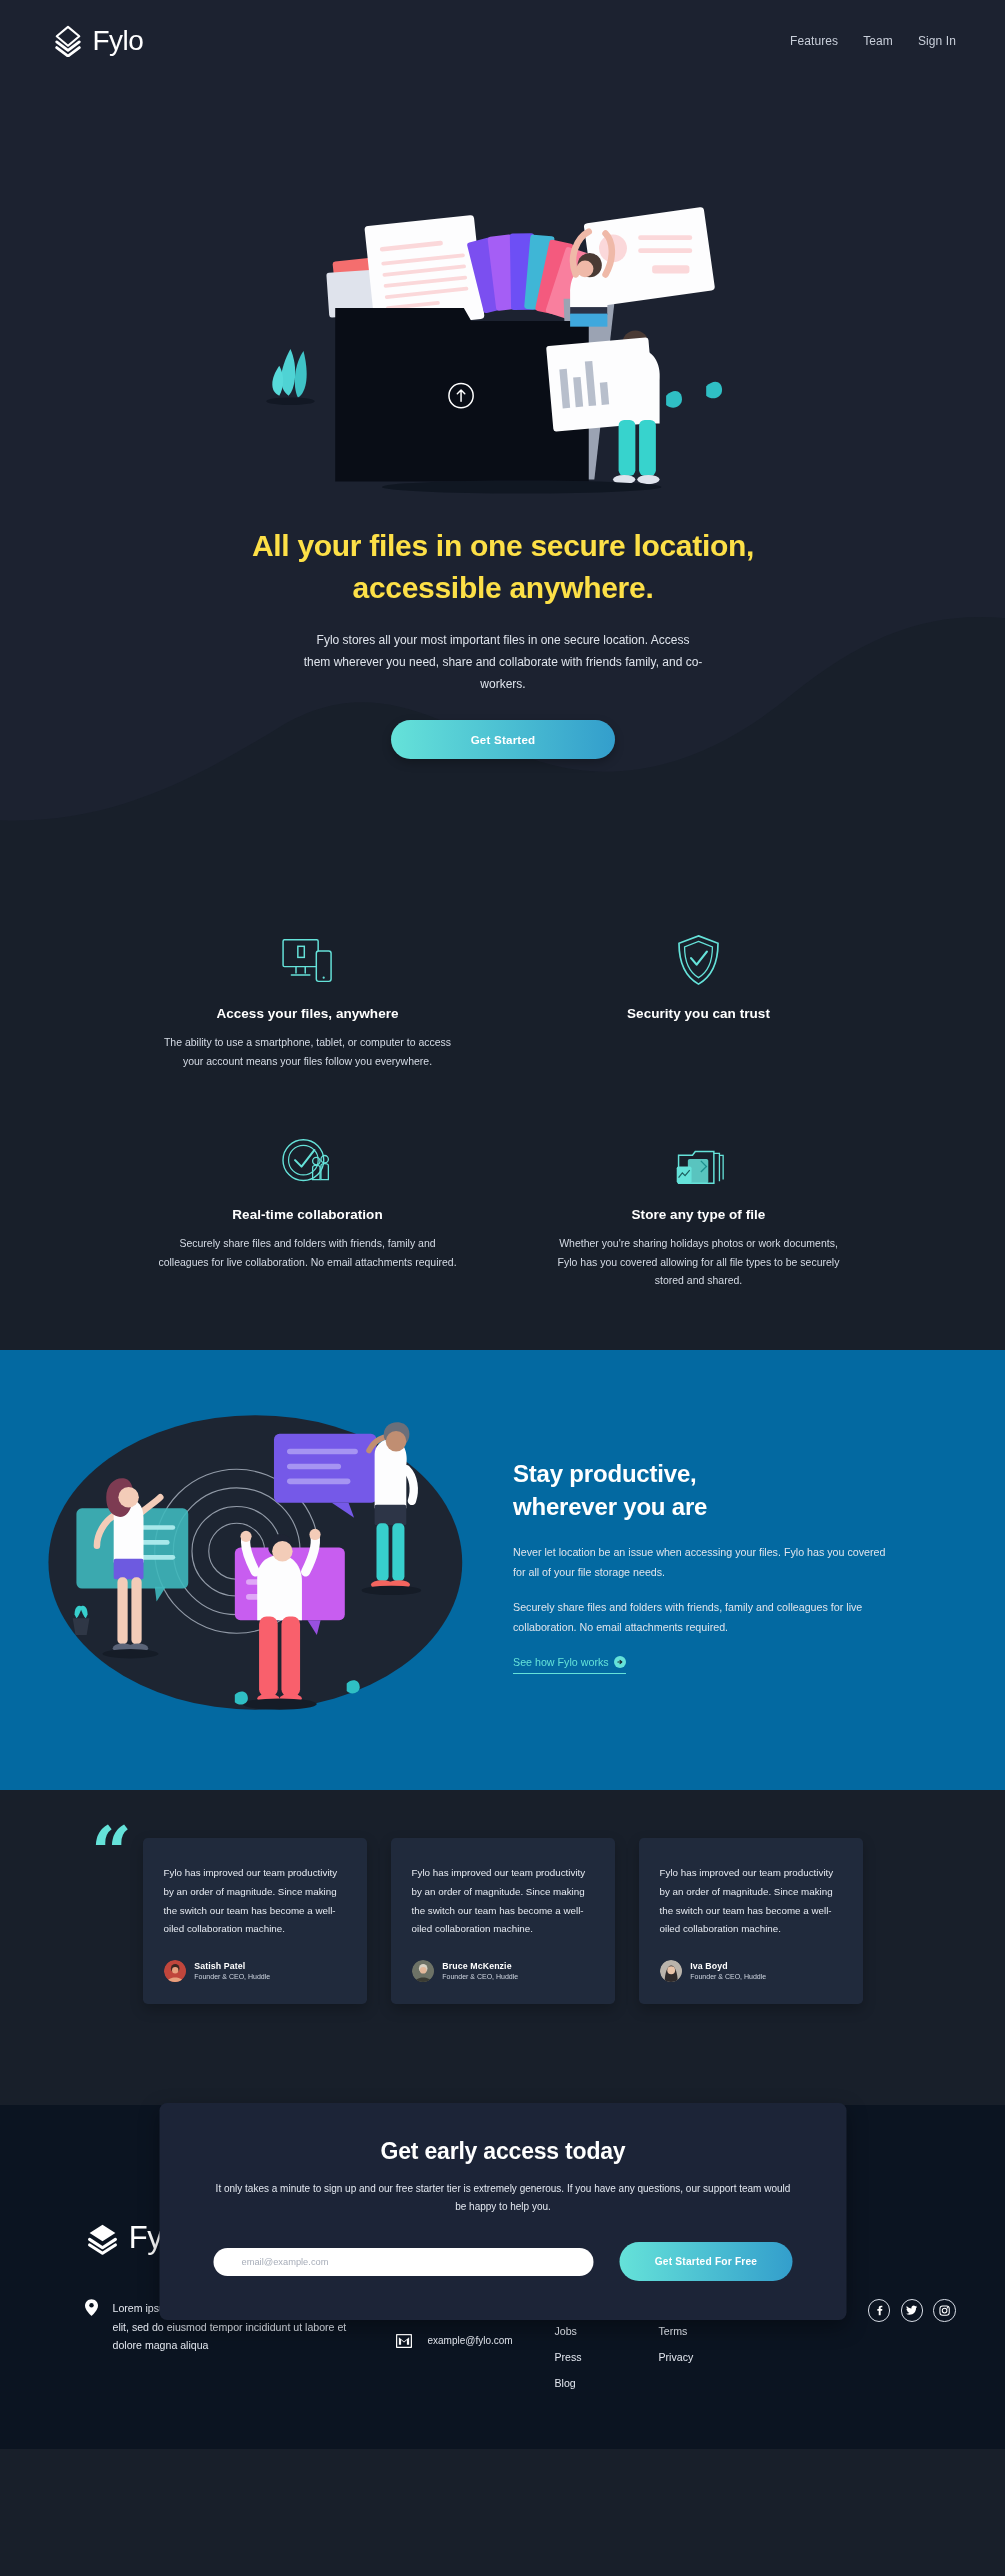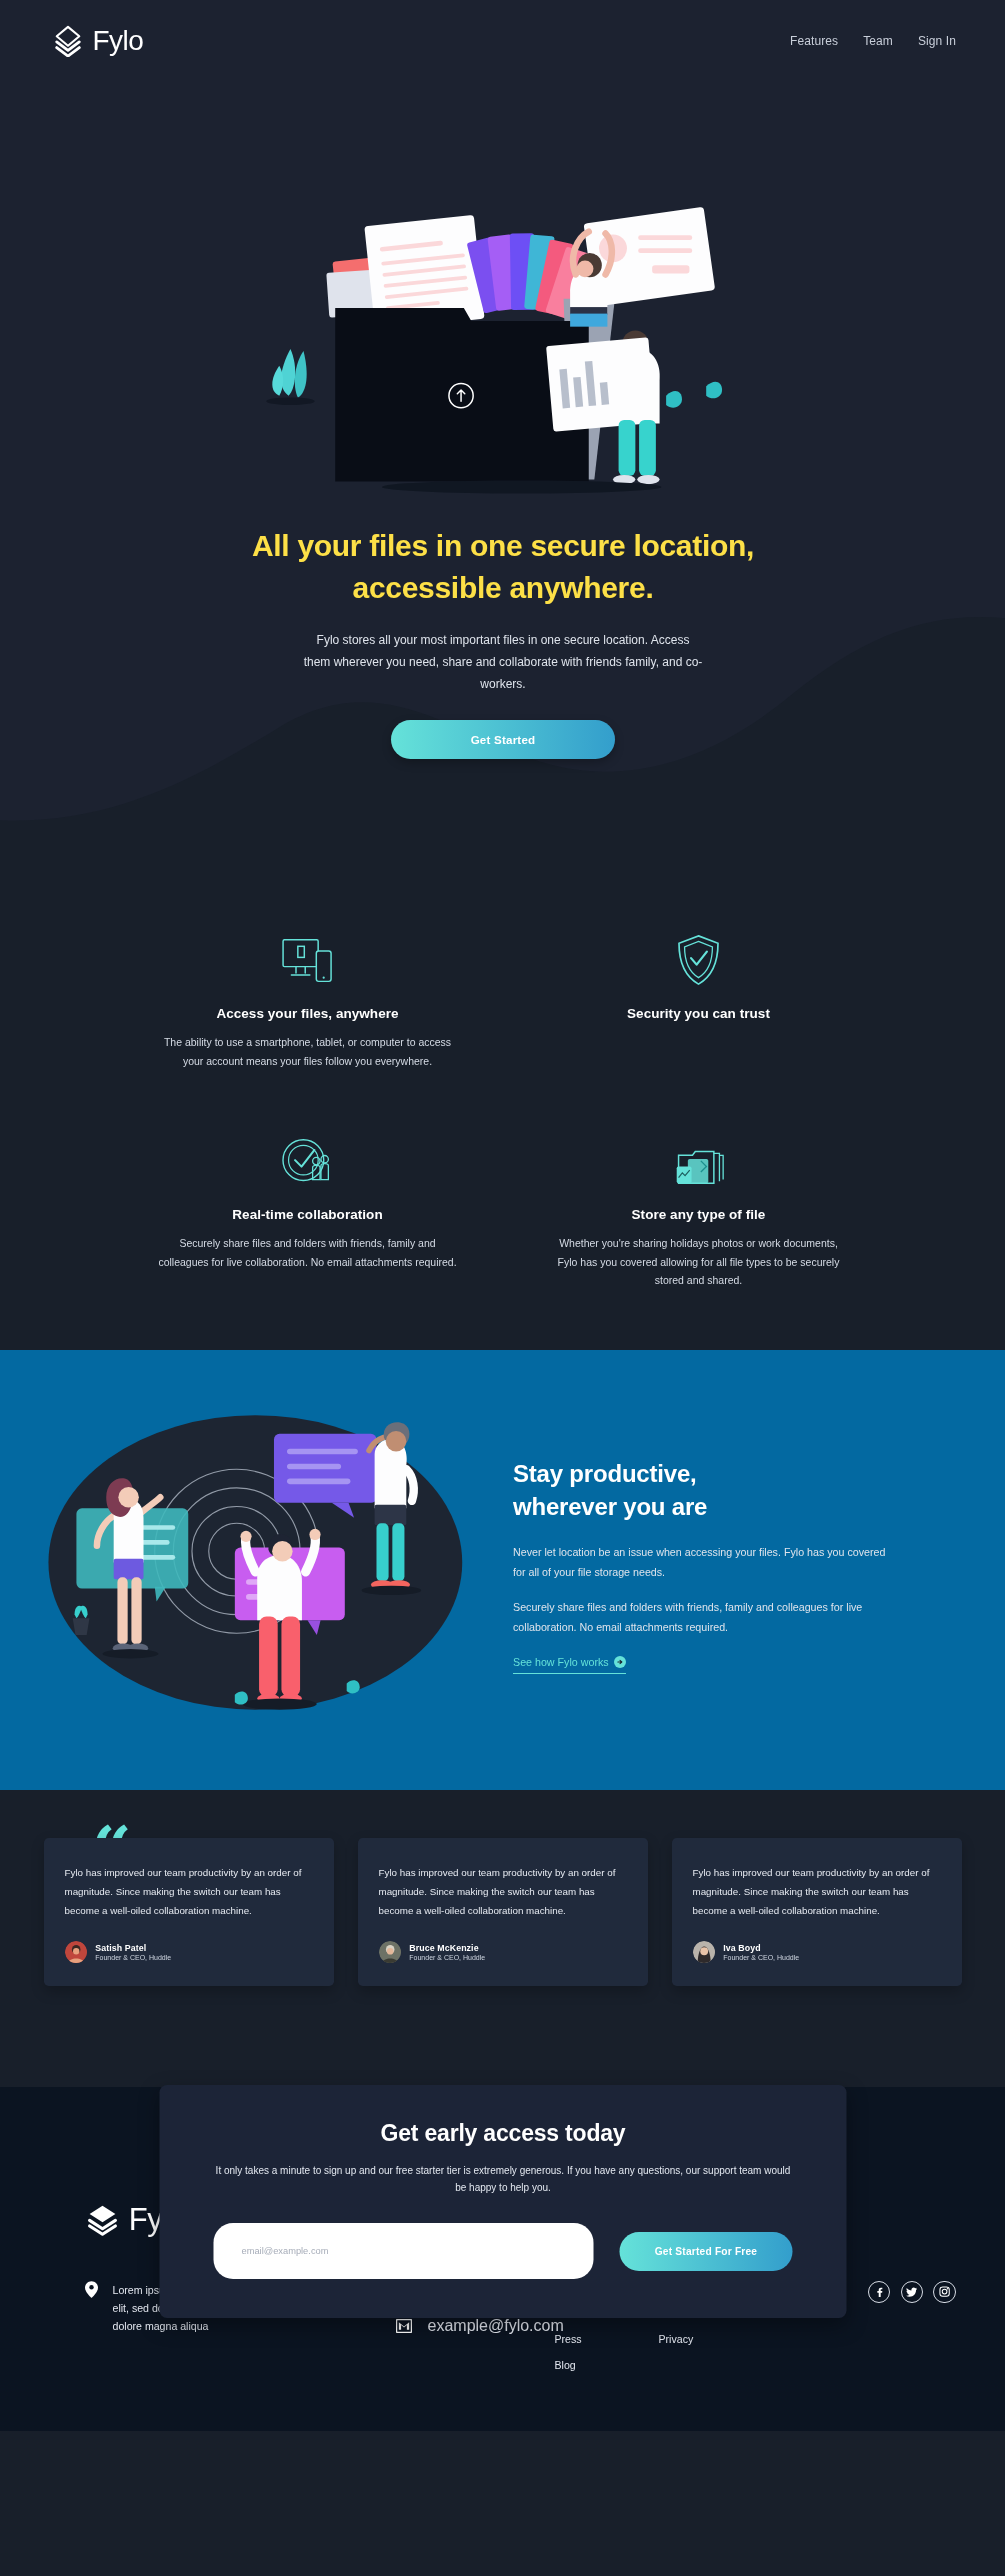--- a/index.html
+++ b/index.html
@@ -105,21 +105,21 @@
     position:absolute; left:91px; top:28px;
     font-size:71px; line-height:1; color:#65e2d9;
     font-family:"DejaVu Serif", serif; font-weight:700;
     z-index:2; letter-spacing:-3.7px;
   }
   .t-grid {
     display:flex; gap:24px; justify-content:center;
     position:relative; z-index:3;
   }
   .t-card {
-    width:290px; background:#202a3c; border-radius:4.7px;
+    width:224px; background:#202a3c; border-radius:4.7px;
     padding:26px 20.5px 22.4px 20.5px;
     box-shadow:0 5.6px 13px rgba(0,0,0,.22);
   }
   .t-card > p { font-size:9.8px; line-height:1.92; color:#e7ebf2; }
   .t-person { display:flex; align-items:center; gap:8.4px; margin-top:20.5px; }
   .t-avatar { width:22.4px; height:22.4px; border-radius:50%; flex:none; overflow:hidden; display:block; }
   .t-name { font-size:8.8px; font-weight:700; color:#fff; letter-spacing:0.1px; }
   .t-role { font-size:7px; color:#cfd6e1; margin-top:1.9px; }
 
   
@@ -129,21 +129,21 @@
     top:-117px;
     width:687px; background:#1c2437; border-radius:7.5px;
     padding:35px 54px 39px;
     text-align:center;
     box-shadow:0 7.5px 20.5px rgba(0,0,0,.35);
   }
   .cta h2 { font-size:23px; font-weight:700; color:#fff; letter-spacing:-0.2px; }
   .cta p { font-size:10px; line-height:1.78; color:#e3e8f0; margin:15px auto 0; max-width:596px; }
   .cta-form { display:flex; gap:26px; margin-top:26px; align-items:center; }
   .cta-input {
-    flex:1; height:56px; border-radius:19.6px; border:none;
+    flex:1; height:28px; border-radius:19.6px; border:none;
     background:#fff; padding:0 28px;
     font-size:9.3px; color:#2b3245;
     font-family:"Liberation Sans", sans-serif; outline:none;
   }
   .cta-input::placeholder { color:#a7adb9; }
   .cta-btn {
     width:173px; height:39px; border:none; border-radius:19.6px;
     background:linear-gradient(90deg,#65e2d9 0%,#339ecc 100%);
     color:#fff; font-size:10.2px; font-weight:700; cursor:pointer;
     font-family:"Liberation Sans", sans-serif; letter-spacing:0.2px;
@@ -157,21 +157,21 @@
   }
   .f-inner { width:905px; margin:0 auto; padding-left:34px; }
   .f-logo { display:flex; align-items:center; gap:9.3px; margin-bottom:41px; }
   .f-logo-mark { width:35px; height:35px; display:block; }
   .f-logo-text { font-size:31px; color:#fff; letter-spacing:-0.5px; }
   .f-cols { display:flex; align-items:flex-start; }
   .f-addr { display:flex; gap:15px; width:279px; padding-top:1.9px; }
   .f-addr p { font-size:10.6px; line-height:1.72; color:#e4e8f0; }
   .f-contact { width:191px; padding-left:32px; padding-top:1.9px; }
   .f-contact-row { display:flex; align-items:center; gap:16px; margin-bottom:18.6px; }
-  .f-contact-row span { font-size:16px; color:#e4e8f0; }
+  .f-contact-row span { font-size:10px; color:#e4e8f0; }
   .f-links { width:104px; display:flex; flex-direction:column; gap:14px; padding-top:1.9px; }
   .f-links2 { width:140px; display:flex; flex-direction:column; gap:14px; padding-top:1.9px; }
   .f-links a, .f-links2 a { font-size:10.6px; color:#e4e8f0; text-decoration:none; }
   .f-social { display:flex; gap:10.2px; margin-left:auto; padding-top:1.9px; }
   .soc {
     width:22.4px; height:22.4px; border-radius:50%;
     border:0.9px solid #d7dce5;
     display:flex; align-items:center; justify-content:center;
     cursor:pointer;
   }

